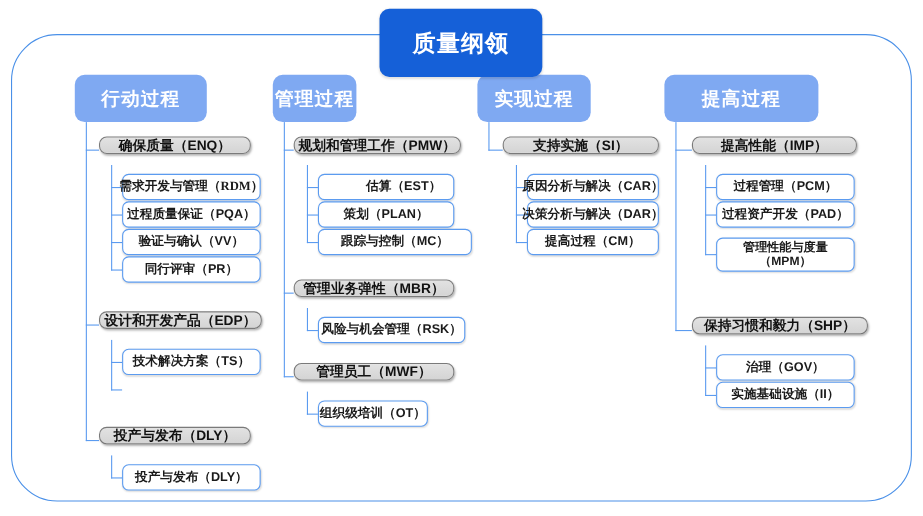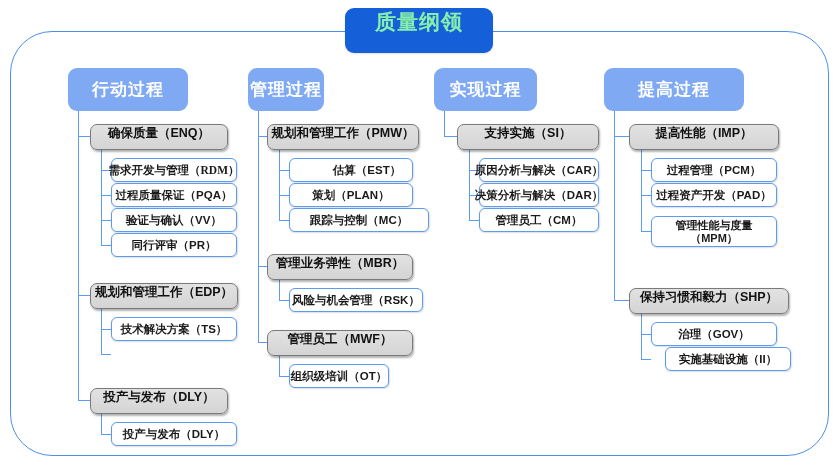--- a/index.html
+++ b/index.html
@@ -29,28 +29,29 @@
     border: 1.6px solid #4a90e8;
     border-radius: 42px;
     background: transparent;
     z-index: 1;
   }
 
   
   .root-title {
     position: absolute;
     left: 345px; top: 8px;
-    width: 148px; height: 45px;
+    width: 148px; height: 62px;
     background: #1560d8;
     border-radius: 9px;
-    color: #86efac;
+    color: #ffffff;
     font-size: 21px;
     font-weight: 700;
     letter-spacing: 1px;
     display: flex;
+    align-items: center;
     justify-content: center;
     z-index: 6;
     box-shadow: 0 1px 2px rgba(0,0,0,0.12);
   }
 
   
   .cat-header {
     position: absolute;
     height: 43px;
     background: #7fa9f2;
@@ -61,28 +62,29 @@
     letter-spacing: 1px;
     display: flex;
     align-items: center;
     justify-content: center;
     z-index: 4;
   }
 
   
   .group-box {
     position: absolute;
-    height: 26px;
+    height: 16px;
     background: linear-gradient(180deg, #e2e2e2 0%, #d4d4d4 100%);
     border: 1.4px solid #7a7a7a;
     border-radius: 7px;
     color: #111111;
     font-size: 12.5px;
     font-weight: 700;
     display: flex;
+    align-items: center;
     justify-content: center;
     z-index: 4;
     box-shadow: 1px 1.5px 2px rgba(0,0,0,0.30);
     white-space: nowrap;
   }
 
   
   .leaf-box {
     position: absolute;
     height: 24px;
@@ -154,21 +156,21 @@
     <span>验证与确认（VV）</span>
   </div>
 
   <div class="conn h" style="left:101px; top:245px; width:10px;"></div>
   <div class="leaf-box" style="left:111px; top:233px; width:126px;">
     <span>同行评审（PR）</span>
   </div>
 
   <div class="conn h" style="left:78px; top:295px; width:12px;"></div>
   <div class="group-box" style="left:90px; top:283px; width:148px;">
-    <span>规划和管理工作（EDP）</span>
+    <span>设计和开发产品（EDP）</span>
   </div>
   <div class="conn v" style="left:101px; top:309px; height:46px;"></div>
 
   <div class="conn h" style="left:101px; top:329px; width:10px;"></div>
   <div class="leaf-box" style="left:111px; top:317px; width:126px;">
     <span>技术解决方案（TS）</span>
   </div>
 
   <div class="conn h" style="left:101px; top:354px; width:10px;"></div>
 
@@ -246,21 +248,21 @@
     <span>原因分析与解决（CAR）</span>
   </div>
 
   <div class="conn h" style="left:469px; top:195px; width:10px;"></div>
   <div class="leaf-box" style="left:479px; top:183px; width:120px;">
     <span>决策分析与解决（DAR）</span>
   </div>
 
   <div class="conn h" style="left:469px; top:220px; width:10px;"></div>
   <div class="leaf-box" style="left:479px; top:208px; width:120px;">
-    <span>管理员工（CM）</span>
+    <span>提高过程（CM）</span>
   </div>
 
   <div class="cat-header" style="left:604px; top:68px; width:140px;">
     <span>提高过程</span>
   </div>
 
   <div class="conn v" style="left:614px; top:111px; height:190px;"></div>
 
   <div class="conn h" style="left:614px; top:136px; width:15px;"></div>
   <div class="group-box" style="left:629px; top:124px; width:150px;">
@@ -288,17 +290,17 @@
     <span>保持习惯和毅力（SHP）</span>
   </div>
   <div class="conn v" style="left:641px; top:314px; height:46px;"></div>
 
   <div class="conn h" style="left:641px; top:334px; width:10px;"></div>
   <div class="leaf-box" style="left:651px; top:322px; width:126px;">
     <span>治理（GOV）</span>
   </div>
 
   <div class="conn h" style="left:641px; top:359px; width:10px;"></div>
-  <div class="leaf-box" style="left:665px; top:347px; width:126px;align-items:center;">
+  <div class="leaf-box" style="left:651px; top:347px; width:126px;align-items:center;">
     <span>实施基础设施（II）</span>
   </div>
 
 </div>
 
 </body></html>

